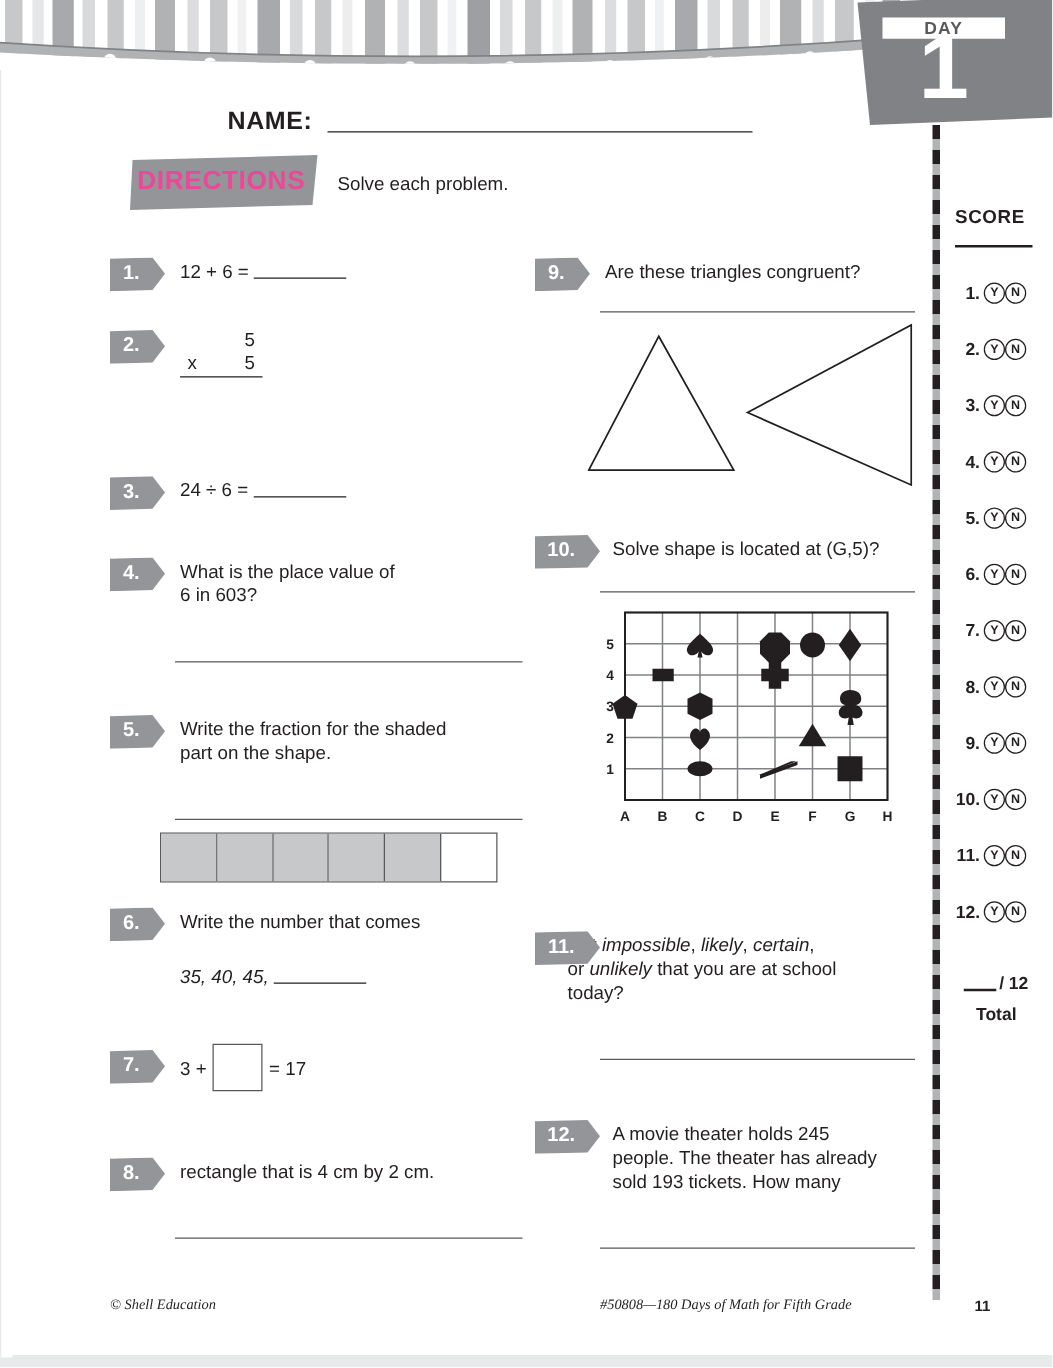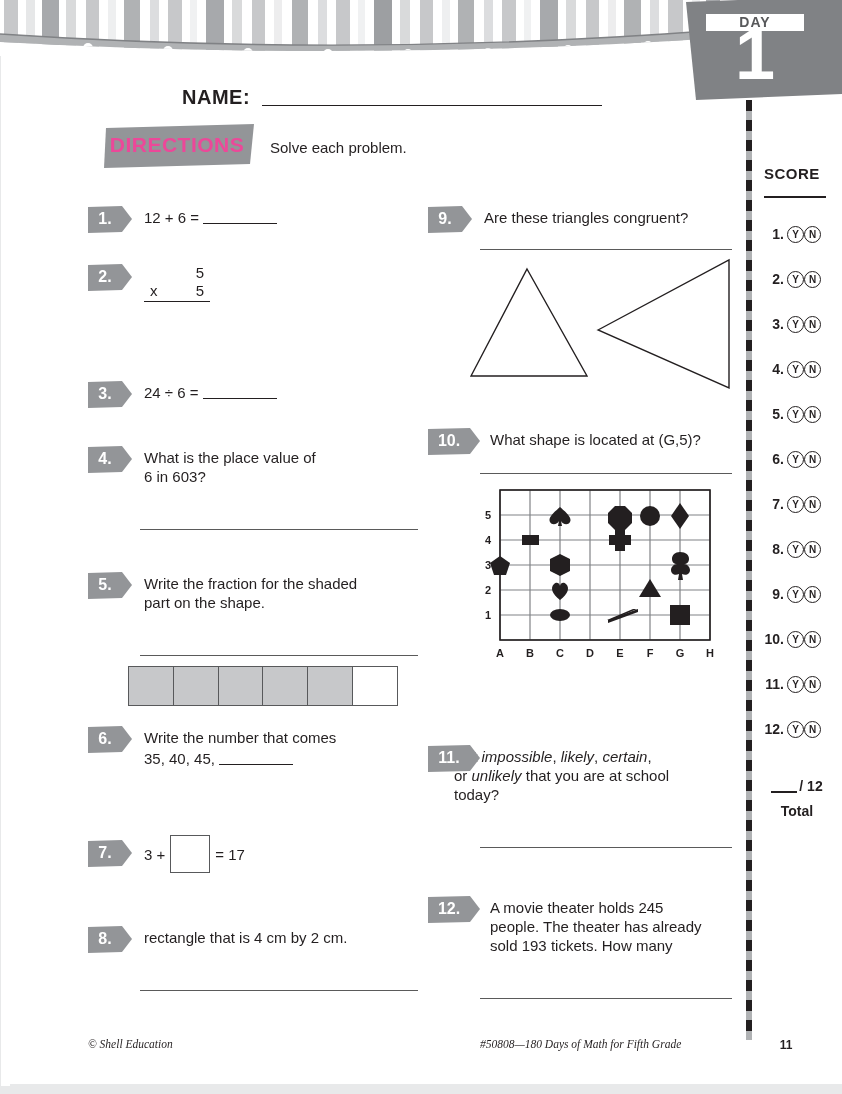--- a/index.html
+++ b/index.html
@@ -508,21 +508,21 @@
     <div class="prob" style="top:726px">
       <div class="badge">
         <svg width="44" height="27" viewBox="0 0 44 27">
             <path d="M0,1 L34,0 L44,13 L34,26 L0,27 Z" fill="#939598"></path>
           </svg>
         <span>6.</span>
       </div>
       <div class="ptext">
         <div>Write the number that comes</div>
       </div>
-      <div class="ptext nowrap" style="">
+      <div class="ptext nowrap" style="margin-top:23px;font-style:italic;">
         <span>35, 40, 45, </span><span class="blank-inline"></span>
       </div>
     </div>
 
     <div class="prob" style="top:840px">
       <div class="badge">
         <svg width="44" height="27" viewBox="0 0 44 27">
             <path d="M0,1 L34,0 L44,13 L34,26 L0,27 Z" fill="#939598"></path>
           </svg>
         <span>7.</span>
@@ -565,21 +565,21 @@
       </div>
     </div>
 
     <div class="prob" style="top:428px">
       <div class="badge wide">
         <svg width="52" height="27" viewBox="0 0 52 27">
             <path d="M0,1 L42,0 L52,13 L42,26 L0,27 Z" fill="#939598"></path>
           </svg>
         <span>10.</span>
       </div>
-      <div class="ptext" style="margin-left:62px;">What shape is located at (G,5)?</div>
+      <div class="ptext" style="margin-left:62px;">Solve shape is located at (G,5)?</div>
       <div class="answer-line" style="margin-left:52px; width:252px; margin-top:24px;"></div>
 
       <div style="margin-left:44px; margin-top:10px;">
         <svg width="250" height="178" viewBox="0 0 250 178">
 
           <g stroke="#808285" stroke-width="1.2" fill="none">
             <line x1="28" y1="6" x2="28" y2="156"></line>
             <line x1="58" y1="6" x2="58" y2="156"></line>
             <line x1="88" y1="6" x2="88" y2="156"></line>
             <line x1="118" y1="6" x2="118" y2="156"></line>

